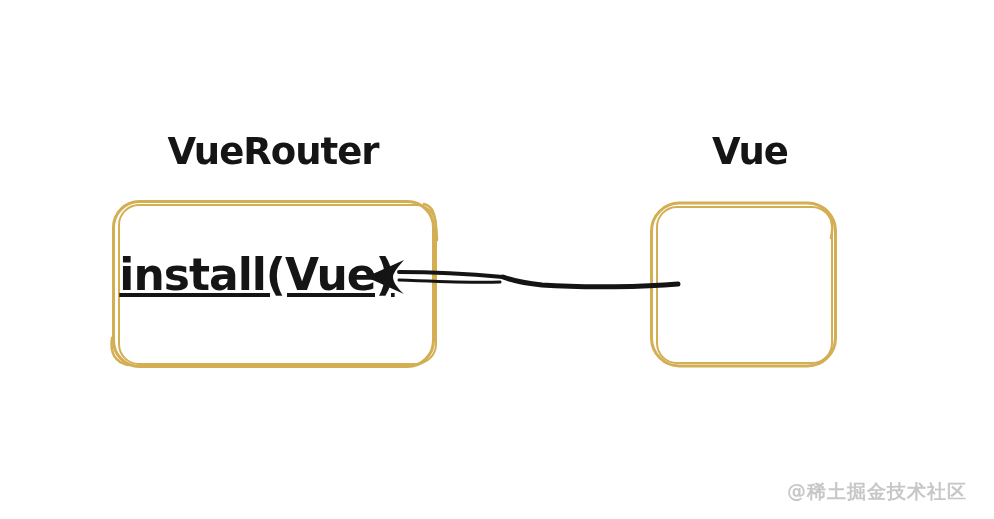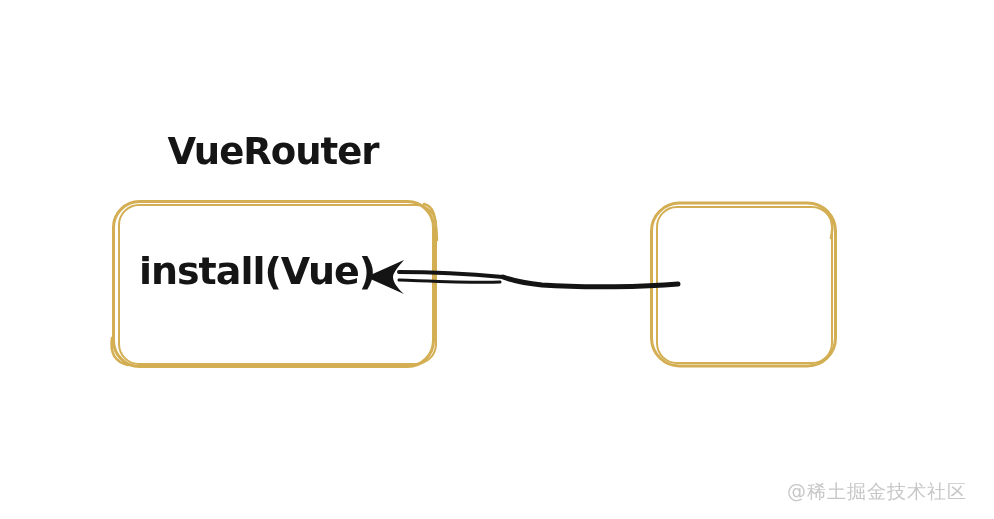--- a/index.html
+++ b/index.html
@@ -28,37 +28,38 @@
     font-weight: 700;
     white-space: nowrap;
     letter-spacing: -1px;
     line-height: 1.15;
   }
   .node-title {
     font-size: 37px;
     text-align: center;
   }
   .node-body {
-    font-size: 38px;
+    font-size: 44px;
     text-align: center;
+    text-decoration: underline;
   }
   .arrow-label {
     font-size: 37px;
   }
   .title-vuerouter { left: 111px; top: 131px; width: 324px; }
   .title-vue       { left: 650px; top: 131px; width: 200px; }
   .body-vuerouter  { left: 97px;  top: 250px; width: 320px; }
   .body-vue        { left: 660px; top: 266px; width: 185px; }
   .lbl-arrow       { left: 436px; top: 216px; }
   .watermark {
     position: absolute;
     right: 27px;
     top: 479px;
     font-size: 19px;
-    font-weight: 400;
+    font-weight: 700;
     letter-spacing: 1px;
     color: #c7c7c7;
     white-space: nowrap;
   }
 </style>
 </head>
 <body>
 
 <div class="canvas">
 
@@ -80,20 +81,21 @@
     <g>
       <path d="M 678 284 C 645 287 585 288 542 285 C 521 283 511 280 503 277" fill="none" stroke-width="5" stroke-linecap="round" stroke="#141414"></path>
       <path d="M 503 277 C 470 274 430 272 399 272" fill="none" stroke-width="4" stroke-linecap="round" stroke="#141414"></path>
       <path d="M 399 280 C 430 281 470 283 500 282" fill="none" stroke-width="3" stroke-linecap="round" stroke="#141414"></path>
       <path d="M 366 277 L 404 260 C 396 269 393 274 393 277 C 393 281 396 287 404 294 Z" stroke="none" fill="#141414"></path>
     </g>
   </svg>
 
   <div class="txt node-title title-vuerouter">VueRouter</div>
 
+  <div class="txt node-title title-vue">Vue</div>
 
   <div class="txt node-body body-vuerouter">install(Vue)</div>
 
 
 
   <div class="watermark">@稀土掘金技术社区</div>
 
 </div>
 
 </body></html>

